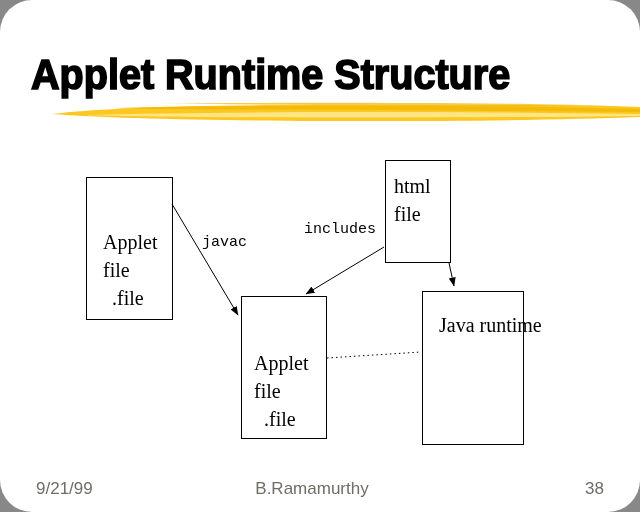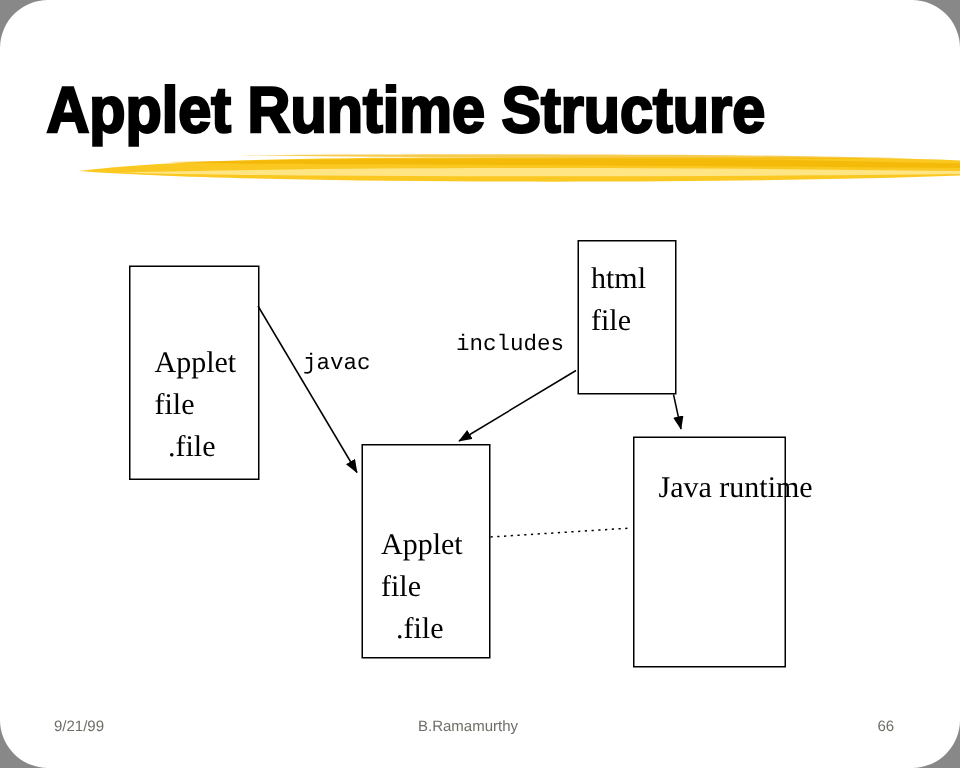--- a/index.html
+++ b/index.html
@@ -43,21 +43,21 @@
     position:absolute;font-family:Liberation Mono, monospace;
     font-size:15px;line-height:26px;color:var(--diagram-text);white-space:nowrap;
   }
   .label-javac{left:202px;top:230px;}
   .label-includes{left:304px;top:217px;}
   .label-appletviewer{left:459px;top:260px;}
   .connector-layer{position:absolute;left:0;top:0;pointer-events:none;}
   
   .footer-item{
     position:absolute;top:479px;
-    font-family:"Liberation Sans",sans-serif;font-size:10px;
+    font-family:"Liberation Sans",sans-serif;font-size:17px;
     color:var(--footer-text);white-space:nowrap;
   }
   .footer-date{left:36px;}
   .footer-author{left:312px;transform:translateX(-50%);}
   .footer-page{left:585px;}
 </style>
 </head>
 <body>
 
 <div class="slide">
@@ -102,15 +102,15 @@
       </marker>
     </defs>
     <line x1="172" y1="204" x2="238" y2="315" stroke="var(--line)" stroke-width="1" marker-end="url(#arrow)"></line>
     <line x1="384" y1="247" x2="306" y2="294" stroke="var(--line)" stroke-width="1" marker-end="url(#arrow)"></line>
     <line x1="449" y1="263" x2="454" y2="286" stroke="var(--line)" stroke-width="1" marker-end="url(#arrow)"></line>
     <line x1="327" y1="358" x2="421" y2="352" stroke="var(--line)" stroke-width="1" stroke-dasharray="1.5 3"></line>
   </svg>
 
   <span class="footer-item footer-date">9/21/99</span>
   <span class="footer-item footer-author">B.Ramamurthy</span>
-  <span class="footer-item footer-page">66</span>
+  <span class="footer-item footer-page">38</span>
 
 </div>
 
 </body></html>

